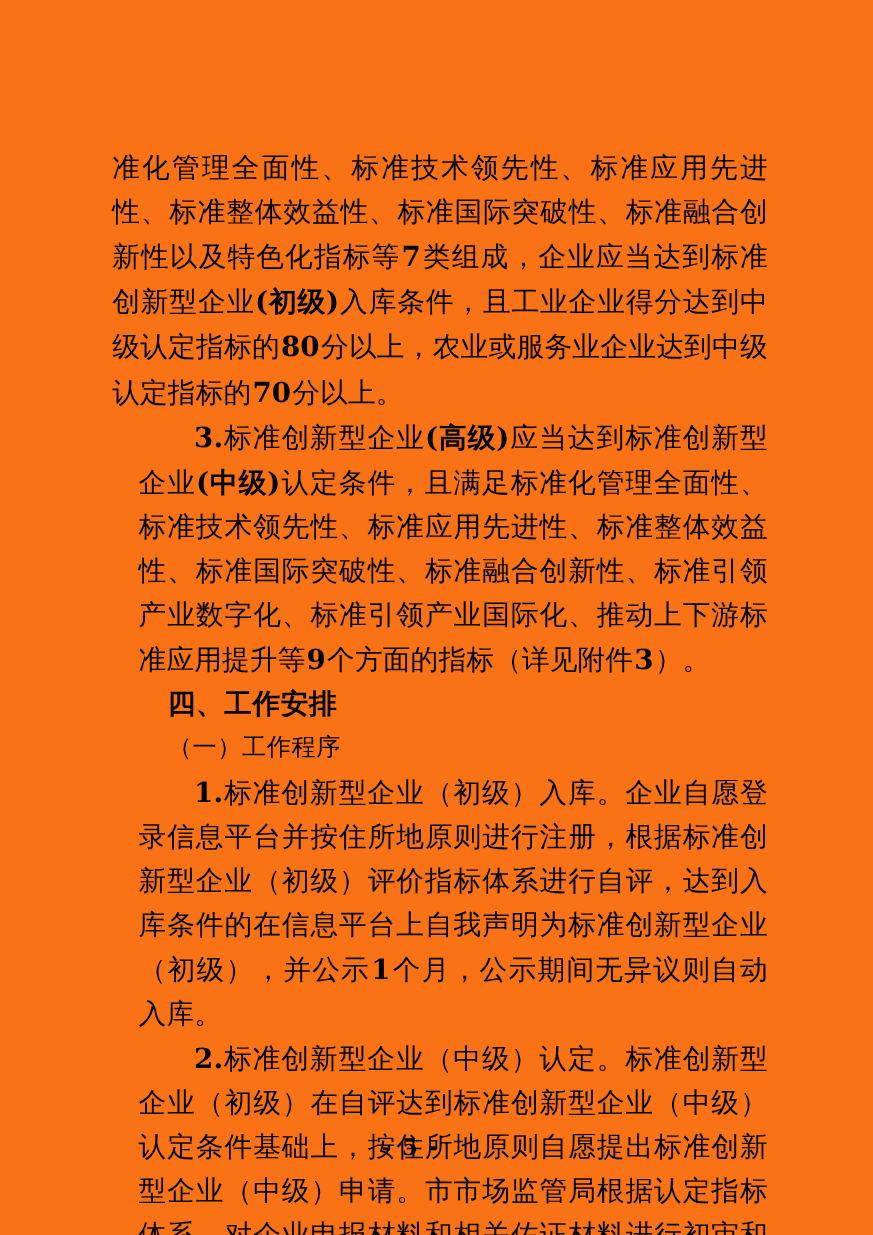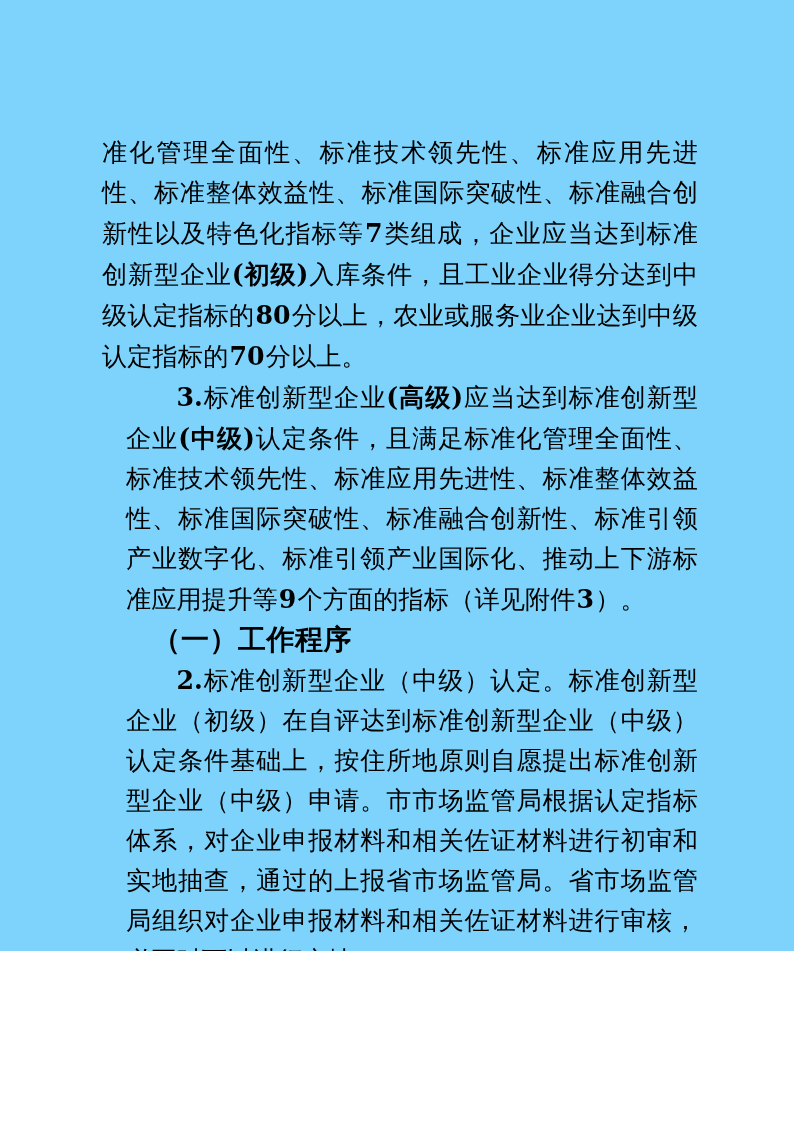--- a/index.html
+++ b/index.html
@@ -6,22 +6,22 @@
     margin: 0;
     padding: 0;
     background: #ffffff;
   }
   body {
     font-family: "DejaVu Serif", "Liberation Serif", serif;
   }
   .page {
     position: relative;
     width: 794px;
-    height: 951px;
-    background: #7dd3fc;
+    height: 1123px;
+    background: #f97316;
     overflow: hidden;
     box-sizing: border-box;
   }
   .content {
     position: absolute;
     left: 102px;
     top: 133px;
     width: 596px;
   }
   
@@ -63,23 +63,23 @@
     line-height: 40px;
     font-weight: bold;
     color: #000000;
     margin: 0;
     text-indent: 50.4px;
     letter-spacing: 0.5px;
   }
   
   .heading-2 {
     font-family: "DejaVu Serif", "Liberation Serif", serif;
-    font-size: 28px;
+    font-size: 22px;
     line-height: 40px;
-    font-weight: bold;
+    font-weight: normal;
     color: #000000;
     margin: 0;
     text-indent: 50.4px;
     letter-spacing: 0.5px;
   }
   .page-number {
     position: absolute;
     left: 0;
     right: 0;
     top: 1030px;
@@ -93,17 +93,19 @@
     box-sizing: border-box;
   }
 </style>
 </head>
 <body>
 
 <div class="page">
   <div class="content" id="doc-body">
       <p class="para"><span>准化管理全面性、标准技术领先性、标准应用先进性、标准整体效益性、标准国际突破性、标准融合创新性以及特色化指标等</span><span class="bnum">7</span><span>类组成，企业应当达到标准创新型企业</span><span class="bpar">(初级)</span><span>入库条件，且工业企业得分达到中级认定指标的</span><span class="bnum">80</span><span>分以上，农业或服务业企业达到中级认定指标的</span><span class="bnum">70</span><span>分以上。</span></p>
       <p class="para indent"><span class="num">3.</span><span>标准创新型企业</span><span class="bpar">(高级)</span><span>应当达到标准创新型企业</span><span class="bpar">(中级)</span><span>认定条件，且满足标准化管理全面性、标准技术领先性、标准应用先进性、标准整体效益性、标准国际突破性、标准融合创新性、标准引领产业数字化、标准引领产业国际化、推动上下游标准应用提升等</span><span class="bnum">9</span><span>个方面的指标（详见附件</span><span class="bnum">3</span><span>）。</span></p>
+      <div class="heading-1">四、工作安排</div>
       <div class="heading-2">（一）工作程序</div>
+      <p class="para indent"><span class="num">1.</span><span>标准创新型企业（初级）入库。企业自愿登录信息平台并按住所地原则进行注册，根据标准创新型企业（初级）评价指标体系进行自评，达到入库条件的在信息平台上自我声明为标准创新型企业（初级），并公示</span><span class="bnum">1</span><span>个月，公示期间无异议则自动入库。</span></p>
       <p class="para indent"><span class="num">2.</span><span>标准创新型企业（中级）认定。标准创新型企业（初级）在自评达到标准创新型企业（中级）认定条件基础上，按住所地原则自愿提出标准创新型企业（中级）申请。市市场监管局根据认定指标体系，对企业申报材料和相关佐证材料进行初审和实地抽查，通过的上报省市场监管局。省市场监管局组织对企业申报材料和相关佐证材料进行审核，必要时可以进行实地</span></p>
     </div>
   <div class="page-number">- 5 -</div>
 </div>
 
 </body></html>

